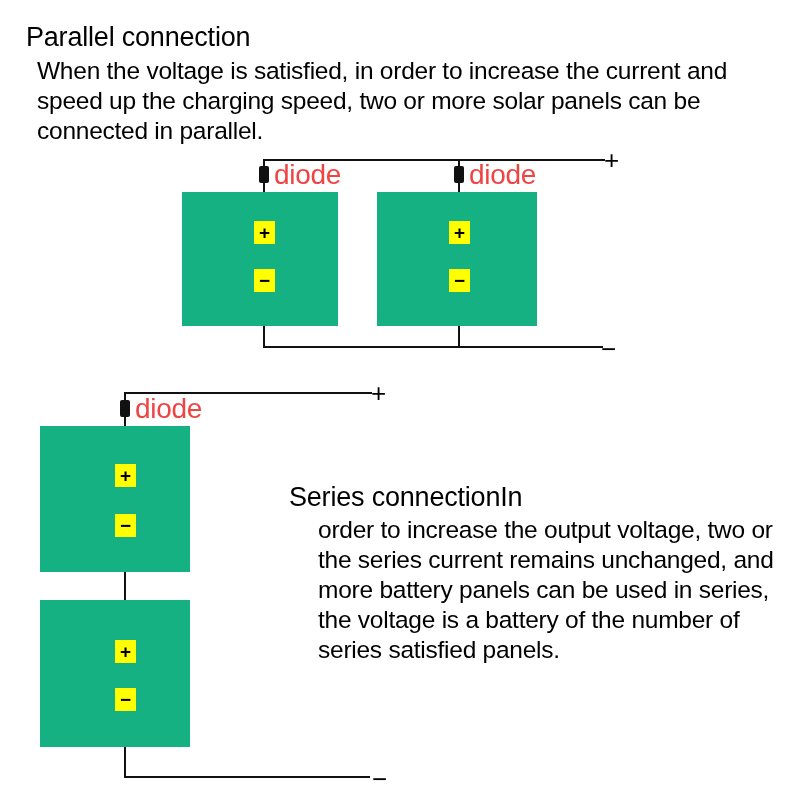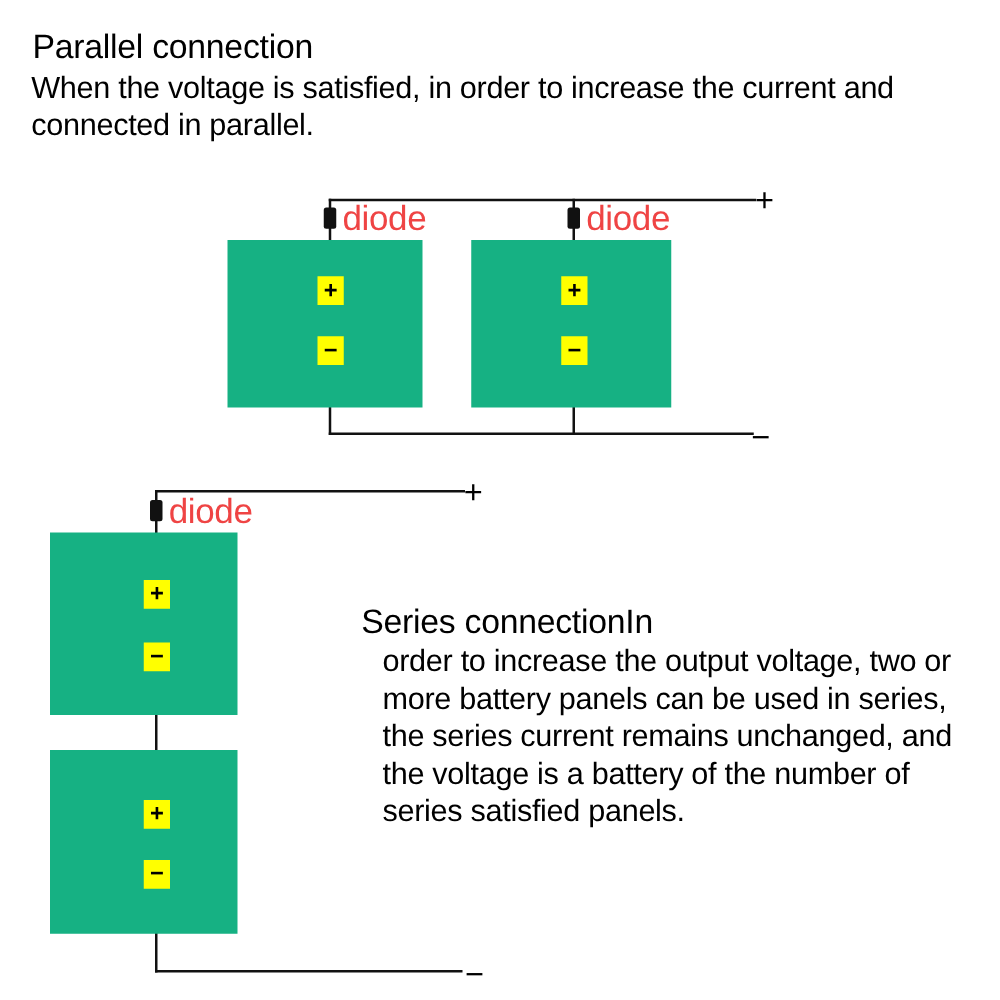--- a/index.html
+++ b/index.html
@@ -27,21 +27,21 @@
     white-space: nowrap;
     color: #000;
   }
   .body-text {
     position: absolute;
     font-size: 24.5px;
     line-height: 30px;
     letter-spacing: -0.25px;
     color: #000;
   }
-  .body-text .ln { display: block; white-space: nowrap; }
+  .body-text .ln { display: block; white-space: nowrap; margin-left: 12px; }
 
   
   .panel {
     position: absolute;
     background: #16b183;
   }
   .wire-h {
     position: absolute;
     background: #111111;
     height: 2px;
@@ -87,20 +87,21 @@
 </style>
 </head>
 <body>
 
 <div id="page">
 
   <div class="heading" style="left:26px; top:22px;">Parallel connection</div>
 
   <div class="body-text" style="left:25px; top:56px;">
     <span class="ln">When the voltage is satisfied, in order to increase the current and</span>
+    <span class="ln">speed up the charging speed, two or more solar panels can be</span>
     <span class="ln">connected in parallel.</span>
   </div>
 
   <div class="wire-h" style="left:263px; top:159px; width:342px;"></div>
 
   <div class="wire-v" style="left:263px; top:159px; height:189px;"></div>
 
   <div class="wire-v" style="left:458px; top:159px; height:189px;"></div>
 
   <div class="wire-h" style="left:263px; top:346px; width:340px;"></div>
@@ -139,19 +140,19 @@
   <div class="term-box" style="left:115px; top:640px; width:21px; height:23px;">+</div>
   <div class="term-box" style="left:115px; top:688px; width:21px; height:23px;">−</div>
 
   <div class="polarity" style="left:371px; top:380px;">+</div>
   <div class="polarity" style="left:372px; top:766px;">−</div>
 
   <div class="heading" style="left:289px; top:482px;">Series connectionIn</div>
 
   <div class="body-text" style="left:306px; top:515px;">
     <span class="ln">order to increase the output voltage, two or</span>
+    <span class="ln">the series current remains unchanged, and</span>
     <span class="ln">more battery panels can be used in series,</span>
-    <span class="ln">the series current remains unchanged, and</span>
     <span class="ln">the voltage is a battery of the number of</span>
     <span class="ln">series satisfied panels.</span>
   </div>
 
 </div>
 
 </body></html>

